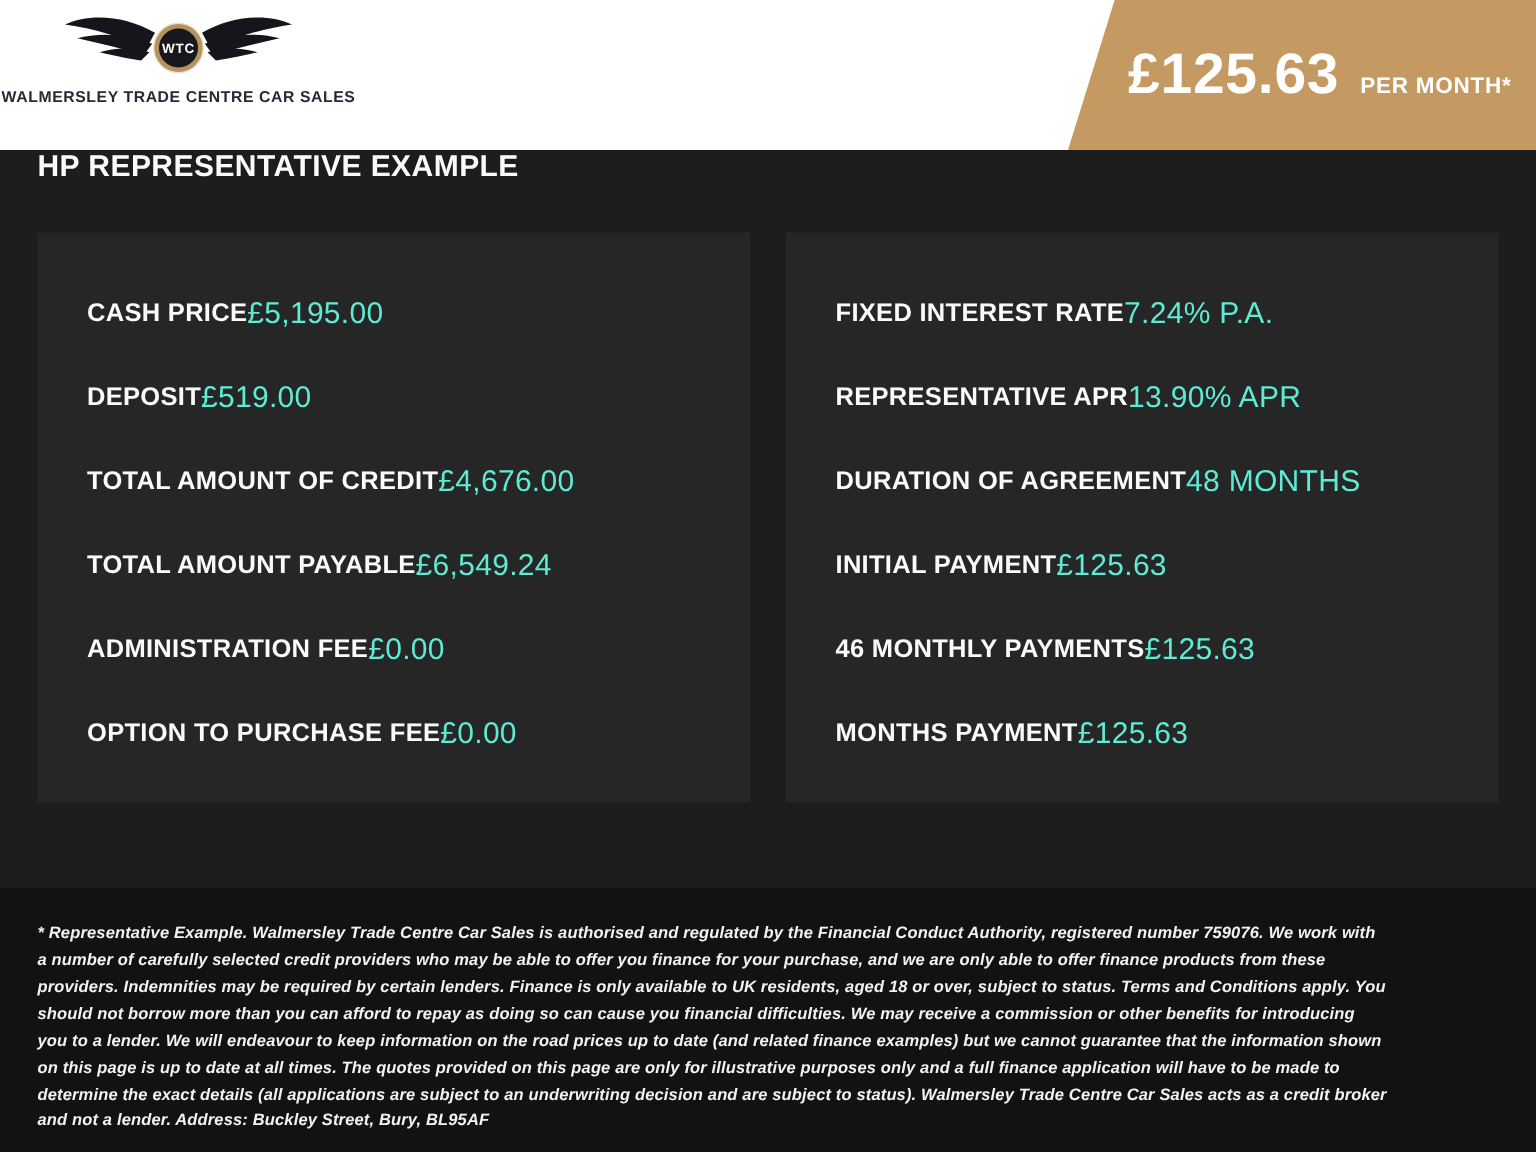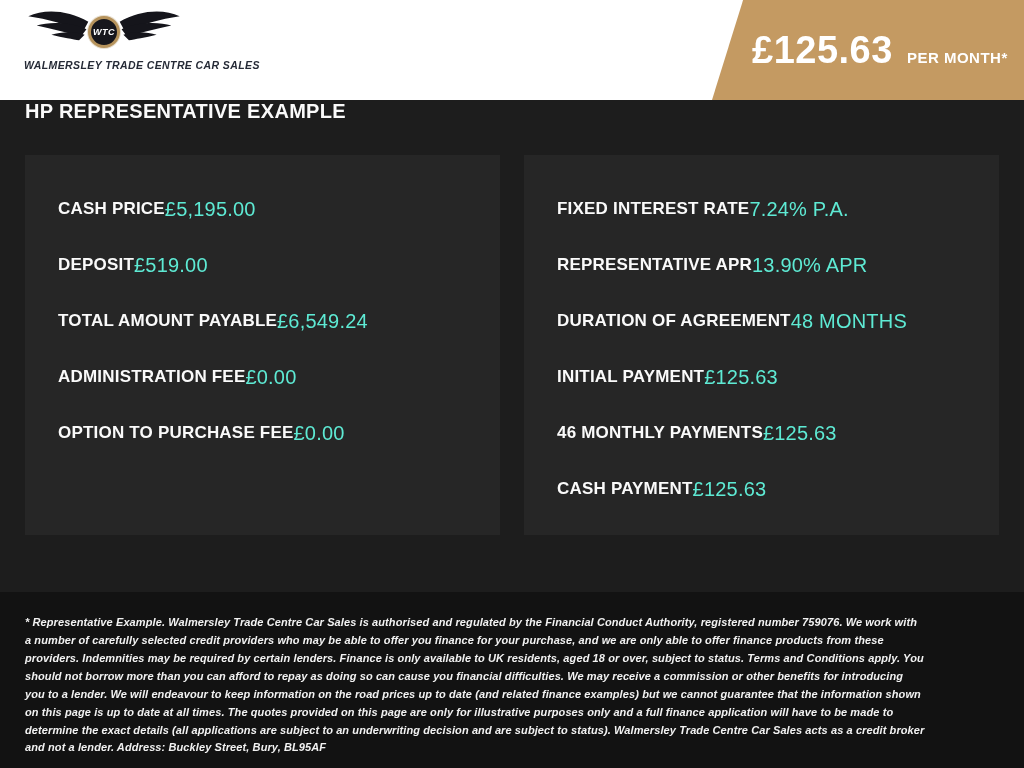--- a/index.html
+++ b/index.html
@@ -14,21 +14,21 @@
   
   .header {
     position: relative;
     width: 1024px; height: 100px;
     background: #ffffff;
   }
   .logo {
     position: absolute;
     left: 24px; top: 8px;
     width: 190px;
-    display: flex; flex-direction: column; align-items: flex-start; font-style: italic;
+    display: flex; flex-direction: column; align-items: center;
   }
   .logo-emblem { position: relative; width: 160px; height: 48px; }
   .logo-emblem svg { display: block; width: 160px; height: 48px; }
   .logo-badge {
     position: absolute; left: 50%; top: 50%;
     transform: translate(-50%, -50%);
     width: 32px; height: 32px;
     background: #17171d;
     border: 3px solid #b6935c;
     box-shadow: 0 0 0 1px #e8e0d2;
@@ -144,20 +144,24 @@
     <div class="panel">
       <div class="finance-row">
         <span class="finance-label">CASH PRICE</span>
         <span class="finance-value">£5,195.00</span>
       </div>
       <div class="finance-row">
         <span class="finance-label">DEPOSIT</span>
         <span class="finance-value">£519.00</span>
       </div>
       <div class="finance-row">
+        <span class="finance-label">TOTAL AMOUNT OF CREDIT</span>
+        <span class="finance-value">£4,676.00</span>
+      </div>
+      <div class="finance-row">
         <span class="finance-label">TOTAL AMOUNT PAYABLE</span>
         <span class="finance-value">£6,549.24</span>
       </div>
       <div class="finance-row">
         <span class="finance-label">ADMINISTRATION FEE</span>
         <span class="finance-value">£0.00</span>
       </div>
       <div class="finance-row">
         <span class="finance-label">OPTION TO PURCHASE FEE</span>
         <span class="finance-value">£0.00</span>
@@ -179,21 +183,21 @@
       </div>
       <div class="finance-row">
         <span class="finance-label">INITIAL PAYMENT</span>
         <span class="finance-value">£125.63</span>
       </div>
       <div class="finance-row">
         <span class="finance-label">46 MONTHLY PAYMENTS</span>
         <span class="finance-value">£125.63</span>
       </div>
       <div class="finance-row">
-        <span class="finance-label">CASH PAYMENT</span>
+        <span class="finance-label">MONTHS PAYMENT</span>
         <span class="finance-value">£125.63</span>
       </div>
     </div>
 
   </div>
 </div>
 
 <div class="footer">
   <p class="disclaimer">* Representative Example. Walmersley Trade Centre Car Sales is authorised and regulated by the Financial Conduct Authority, registered number 759076. We work with a number of carefully selected credit providers who may be able to offer you finance for your purchase, and we are only able to offer finance products from these providers. Indemnities may be required by certain lenders. Finance is only available to UK residents, aged 18 or over, subject to status. Terms and Conditions apply. You should not borrow more than you can afford to repay as doing so can cause you financial difficulties. We may receive a commission or other benefits for introducing you to a lender. We will endeavour to keep information on the road prices up to date (and related finance examples) but we cannot guarantee that the information shown on this page is up to date at all times. The quotes provided on this page are only for illustrative purposes only and a full finance application will have to be made to determine the exact details (all applications are subject to an underwriting decision and are subject to status). Walmersley Trade Centre Car Sales acts as a credit broker and not a lender. Address: Buckley Street, Bury, BL95AF</p>
 </div>

